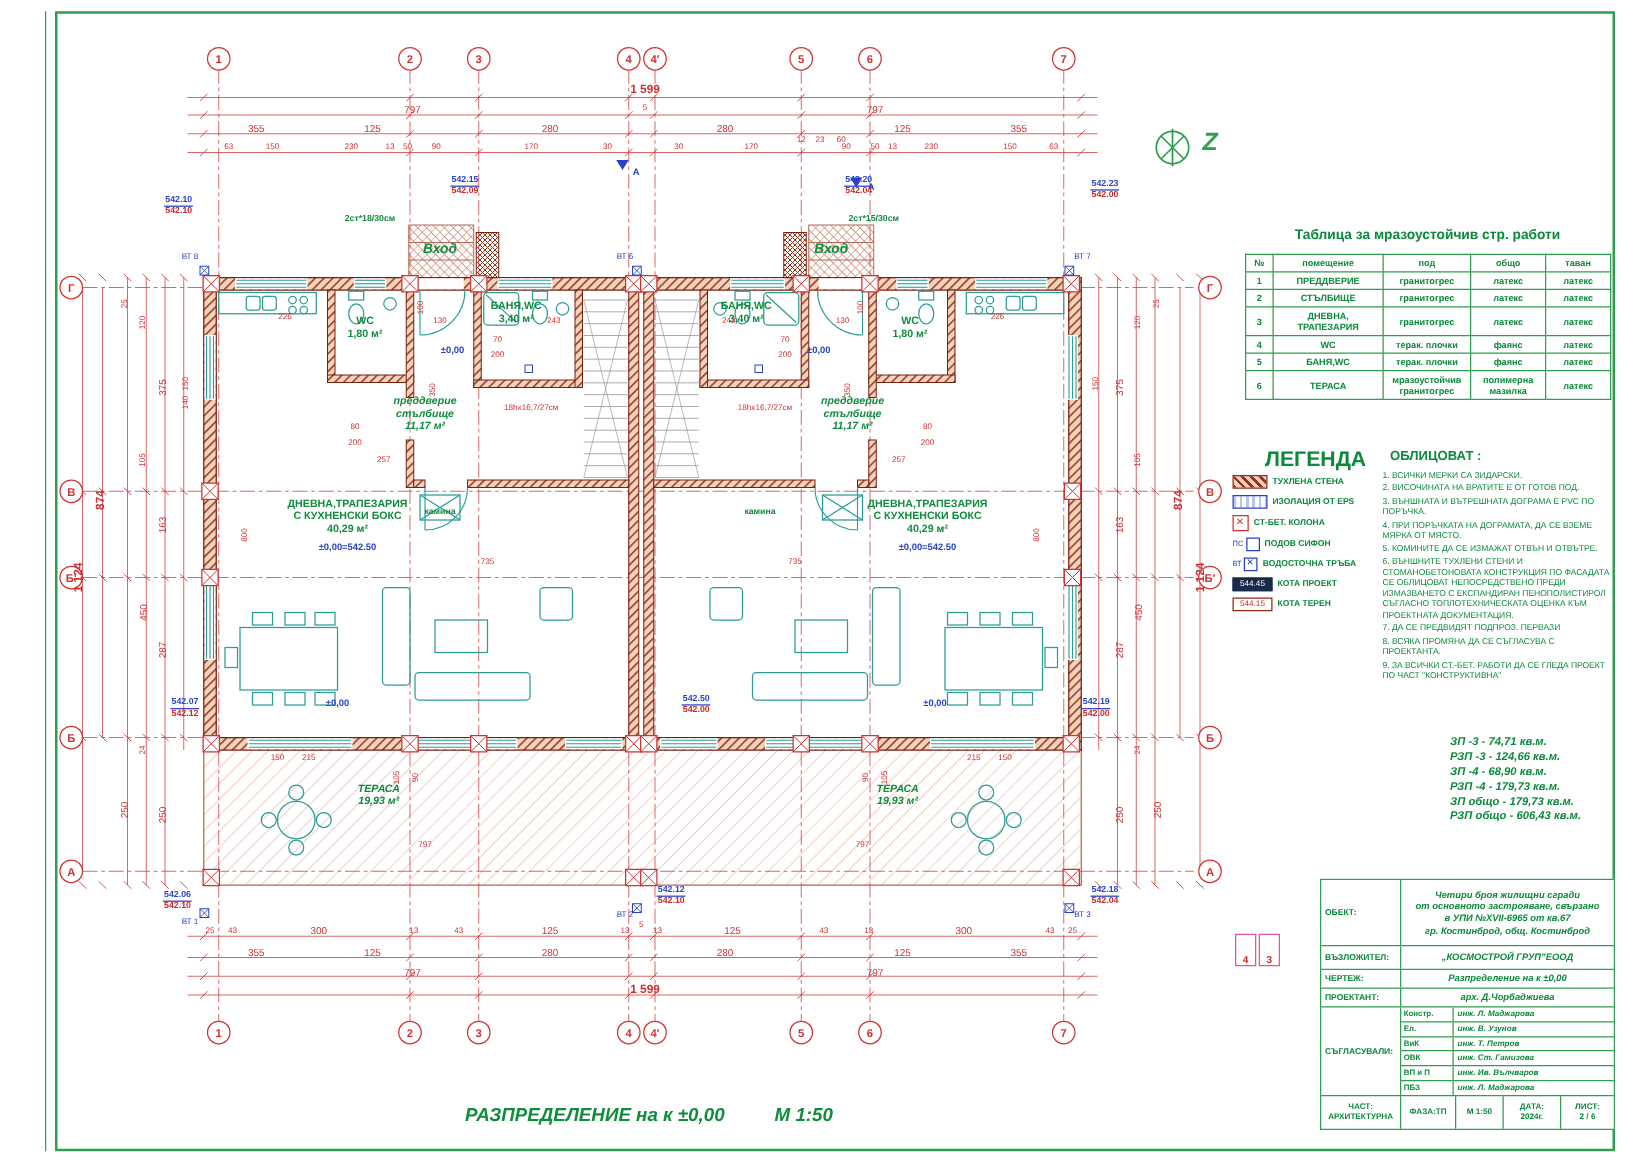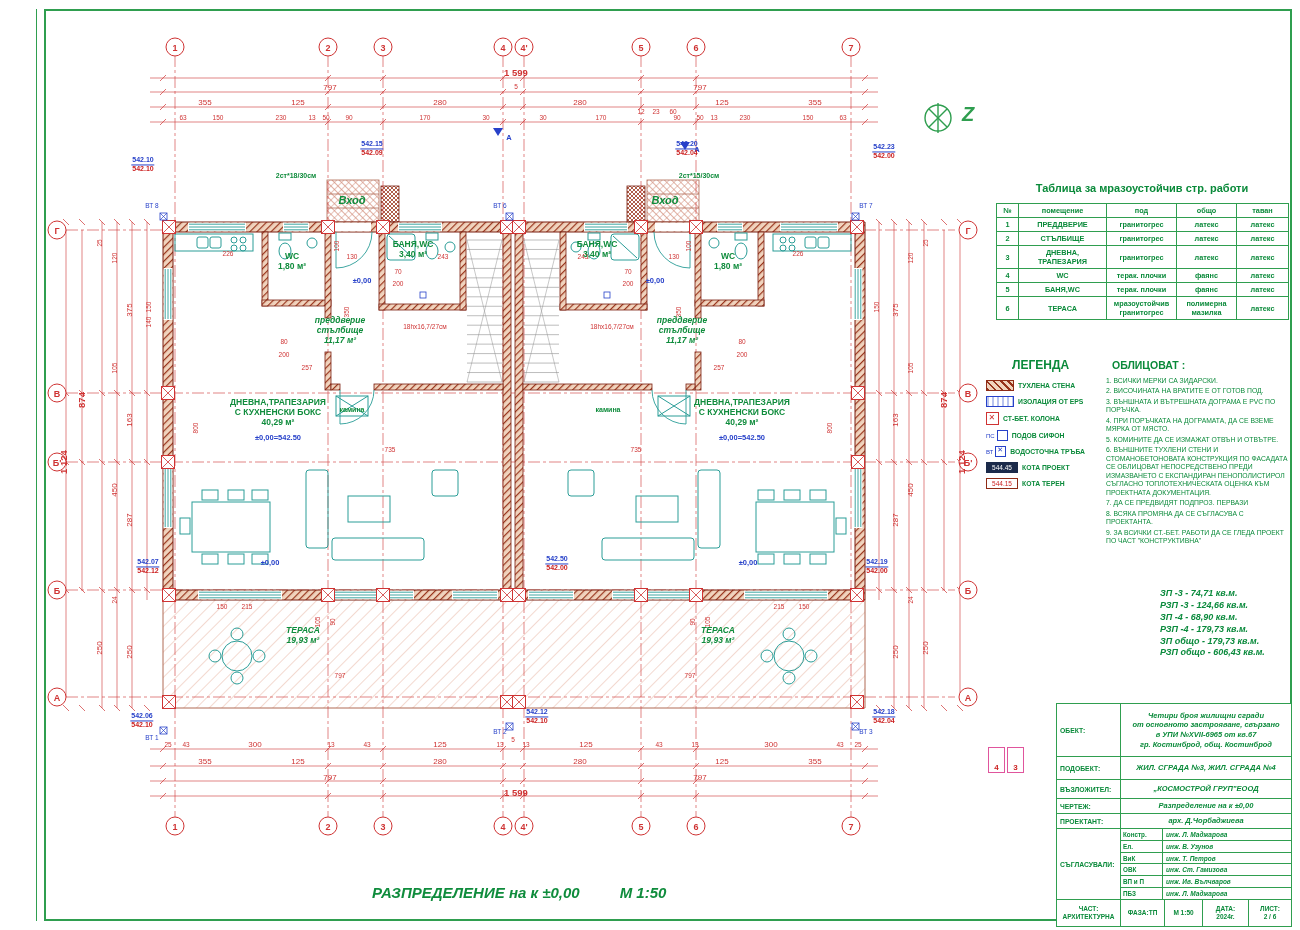--- a/index.html
+++ b/index.html
@@ -23,21 +23,21 @@
   .elev .t{display:block;color:#2741c9;border-bottom:0.8px solid #2741c9;padding:0 1px;}
   .elev .b{display:block;color:#cc2222;}
   .bubble{position:absolute;width:17px;height:17px;border:1.2px solid #cf3333;border-radius:50%;background:#fff;color:#cf3333;font-size:9px;font-weight:bold;display:flex;align-items:center;justify-content:center;transform:translate(-50%,-50%);}
   .northz{position:absolute;left:962px;top:103px;color:#2f9e4f;font-size:20px;font-weight:bold;font-style:italic;}
   .ft-title{position:absolute;left:996px;top:182px;width:292px;text-align:center;color:#0a8a3a;font-weight:bold;font-size:11px;}
   .ftable{position:absolute;left:996px;top:203px;border-collapse:collapse;table-layout:fixed;width:292px;background:#fff;}
   .ftable th,.ftable td{border:1px solid #2f9e4f;font-size:7.3px;color:#0a8a3a;padding:2px 2px;text-align:center;}
   .ftable th{font-weight:bold;}
   .ftable td{font-weight:bold;}
   .ftable col.c0{width:22px;} .ftable col.c1{width:88px;} .ftable col.c2{width:70px;} .ftable col.c3{width:60px;} .ftable col.c4{width:52px;}
-  .lg-title{position:absolute;left:1012px;top:358px;color:#0a8a3a;font-weight:bold;font-size:12px;}
+  .lg-title{position:absolute;left:1012px;top:358px;color:#0a8a3a;font-weight:bold;font-size:17px;}
   .nt-title{position:absolute;left:1112px;top:359px;color:#0a8a3a;font-weight:bold;font-size:10.5px;}
   #legend-items{position:absolute;left:986px;top:380px;width:122px;}
   .lg-row{display:flex;align-items:center;margin-bottom:5px;}
   .lg-sym{display:inline-block;width:26px;height:9px;border:1px solid #8f2b16;flex:0 0 auto;}
   .sym-brick-wall{background:repeating-linear-gradient(45deg,#96331b 0 2px,#f0d3bd 2px 5px);}
   .sym-eps-insulation{border-color:#2741c9;background:repeating-linear-gradient(90deg,#b9c4ef 0 2px,#fff 2px 5px);}
   .sym-concrete-column{border-color:#cf3333;width:11px;height:11px;position:relative;background:#fff;}
   .sym-concrete-column::before{content:"\2715";color:#cf3333;font-size:8px;position:absolute;left:1.5px;top:-0.5px;}
   .sym-floor-drain{border-color:#2741c9;width:9px;height:9px;background:#fff;}
   .sym-downpipe{border-color:#2741c9;width:9px;height:9px;position:relative;background:#fff;}
@@ -905,24 +905,20 @@
     </div>
 
   <div class="tb">
     <div class="tb-row" style="height:52px">
       <div class="tb-label">ОБЕКТ:</div>
       <div class="tb-value">Четири броя жилищни сгради
 от основното застрояване, свързано
 в УПИ №XVII-6965 от кв.67
 гр. Костинброд, общ. Костинброд</div>
     </div>
-    <div class="tb-row" style="height:22px">
-      <div class="tb-label">ПОДОБЕКТ:</div>
-      <div class="tb-value">ЖИЛ. СГРАДА №3, ЖИЛ. СГРАДА №4</div>
-    </div>
     <div class="tb-row" style="height:18px">
       <div class="tb-label">ВЪЗЛОЖИТЕЛ:</div>
       <div class="tb-value">„КОСМОСТРОЙ ГРУП”ЕООД</div>
     </div>
     <div class="tb-row" style="height:14px">
       <div class="tb-label">ЧЕРТЕЖ:</div>
       <div class="tb-value">Разпределение на к ±0,00</div>
     </div>
     <div class="tb-row" style="height:14px">
       <div class="tb-label">ПРОЕКТАНТ:</div>

